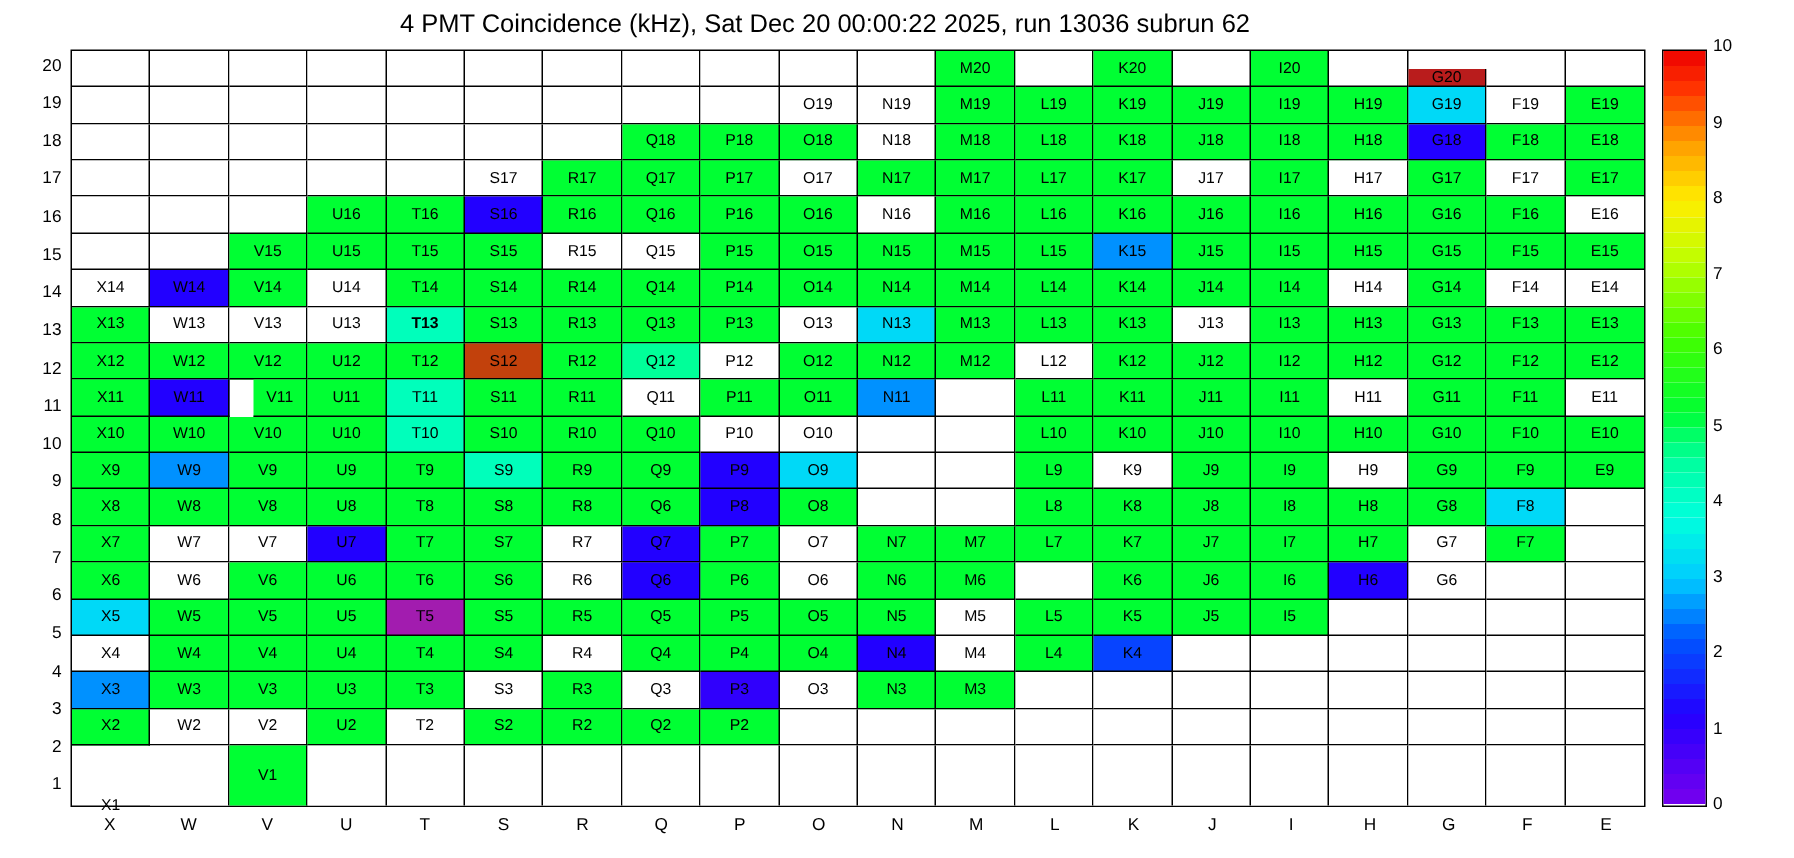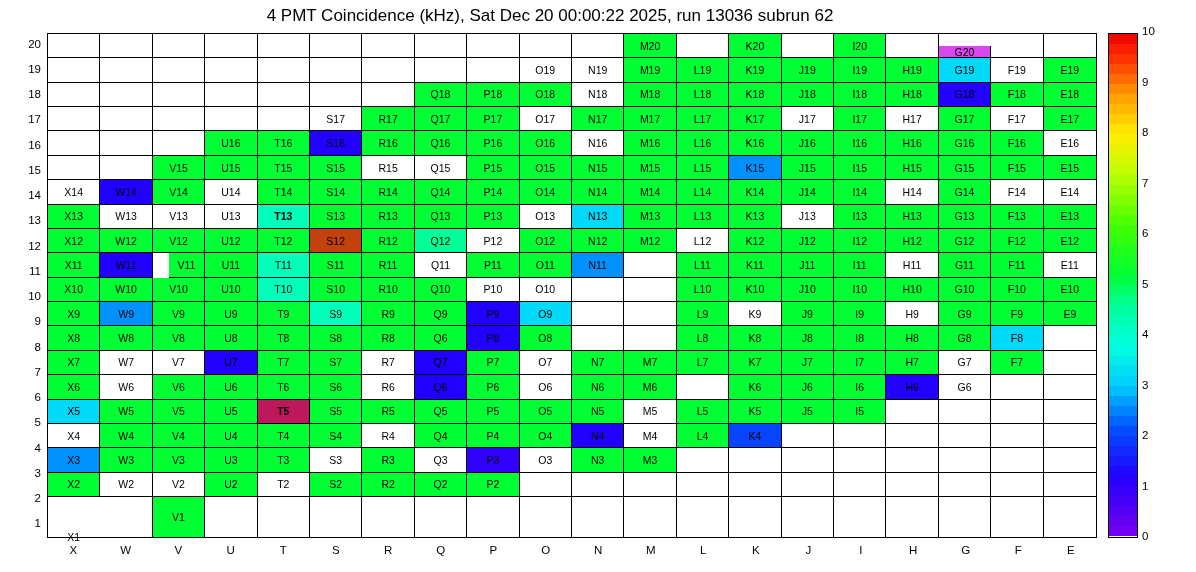--- a/index.html
+++ b/index.html
@@ -45,21 +45,21 @@
         </div>
         <div class="cell" style="background: rgb(255, 255, 255);"></div>
         <div class="cell" style="background: rgb(0, 255, 51);">
           <span>K20</span>
         </div>
         <div class="cell" style="background: rgb(255, 255, 255);"></div>
         <div class="cell" style="background: rgb(0, 255, 51);">
           <span>I20</span>
         </div>
         <div class="cell" style="background: rgb(255, 255, 255);"></div>
-        <div class="cell" style="background: #d946ef; margin-top: 12px;">
+        <div class="cell" style="background: #b91c1c; margin-top: 12px;">
           <span>G20</span>
         </div>
         <div class="cell" style="background: rgb(255, 255, 255);"></div>
         <div class="cell lastcol" style="background: rgb(255, 255, 255);"></div>
         <div class="cell" style="background: rgb(255, 255, 255);"></div>
         <div class="cell" style="background: rgb(255, 255, 255);"></div>
         <div class="cell" style="background: rgb(255, 255, 255);"></div>
         <div class="cell" style="background: rgb(255, 255, 255);"></div>
         <div class="cell" style="background: rgb(255, 255, 255);"></div>
         <div class="cell" style="background: rgb(255, 255, 255);"></div>
@@ -826,21 +826,21 @@
         </div>
         <div class="cell" style="background: rgb(0, 255, 51);">
           <span>W5</span>
         </div>
         <div class="cell" style="background: rgb(0, 255, 51);">
           <span>V5</span>
         </div>
         <div class="cell" style="background: rgb(0, 255, 51);">
           <span>U5</span>
         </div>
-        <div class="cell" style="background: #be185d; font-weight: bold;">
+        <div class="cell" style="background: #a21caf;">
           <span>T5</span>
         </div>
         <div class="cell" style="background: rgb(0, 255, 51);">
           <span>S5</span>
         </div>
         <div class="cell" style="background: rgb(0, 255, 51);">
           <span>R5</span>
         </div>
         <div class="cell" style="background: rgb(0, 255, 51);">
           <span>Q5</span>

